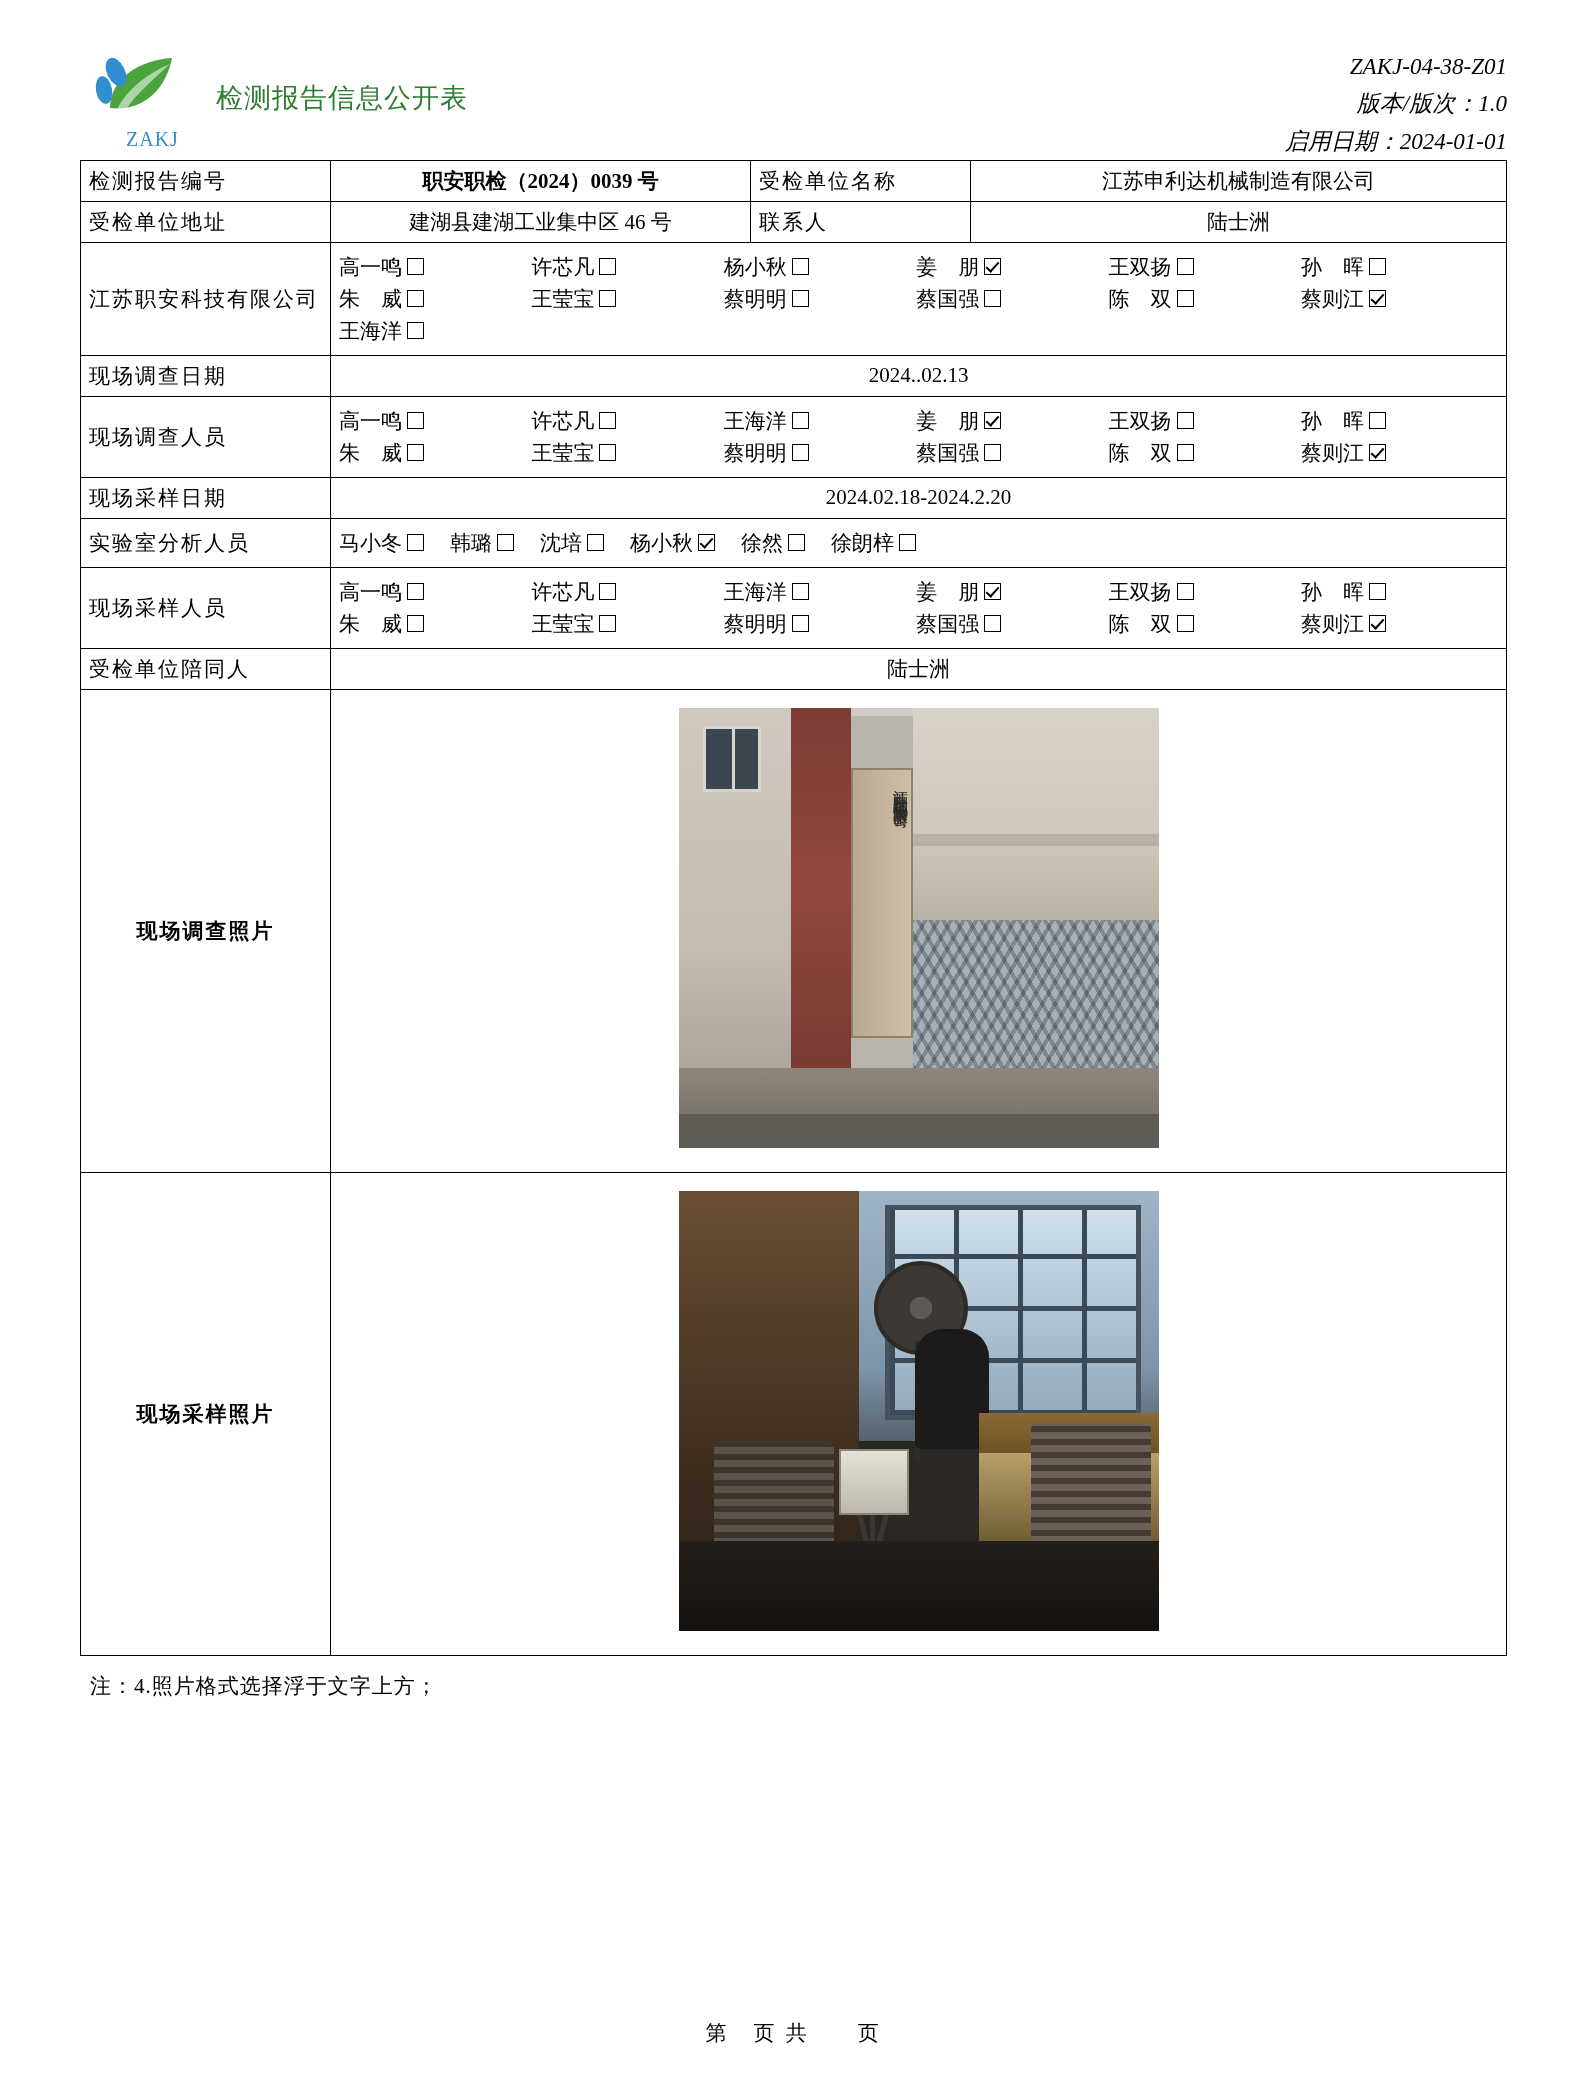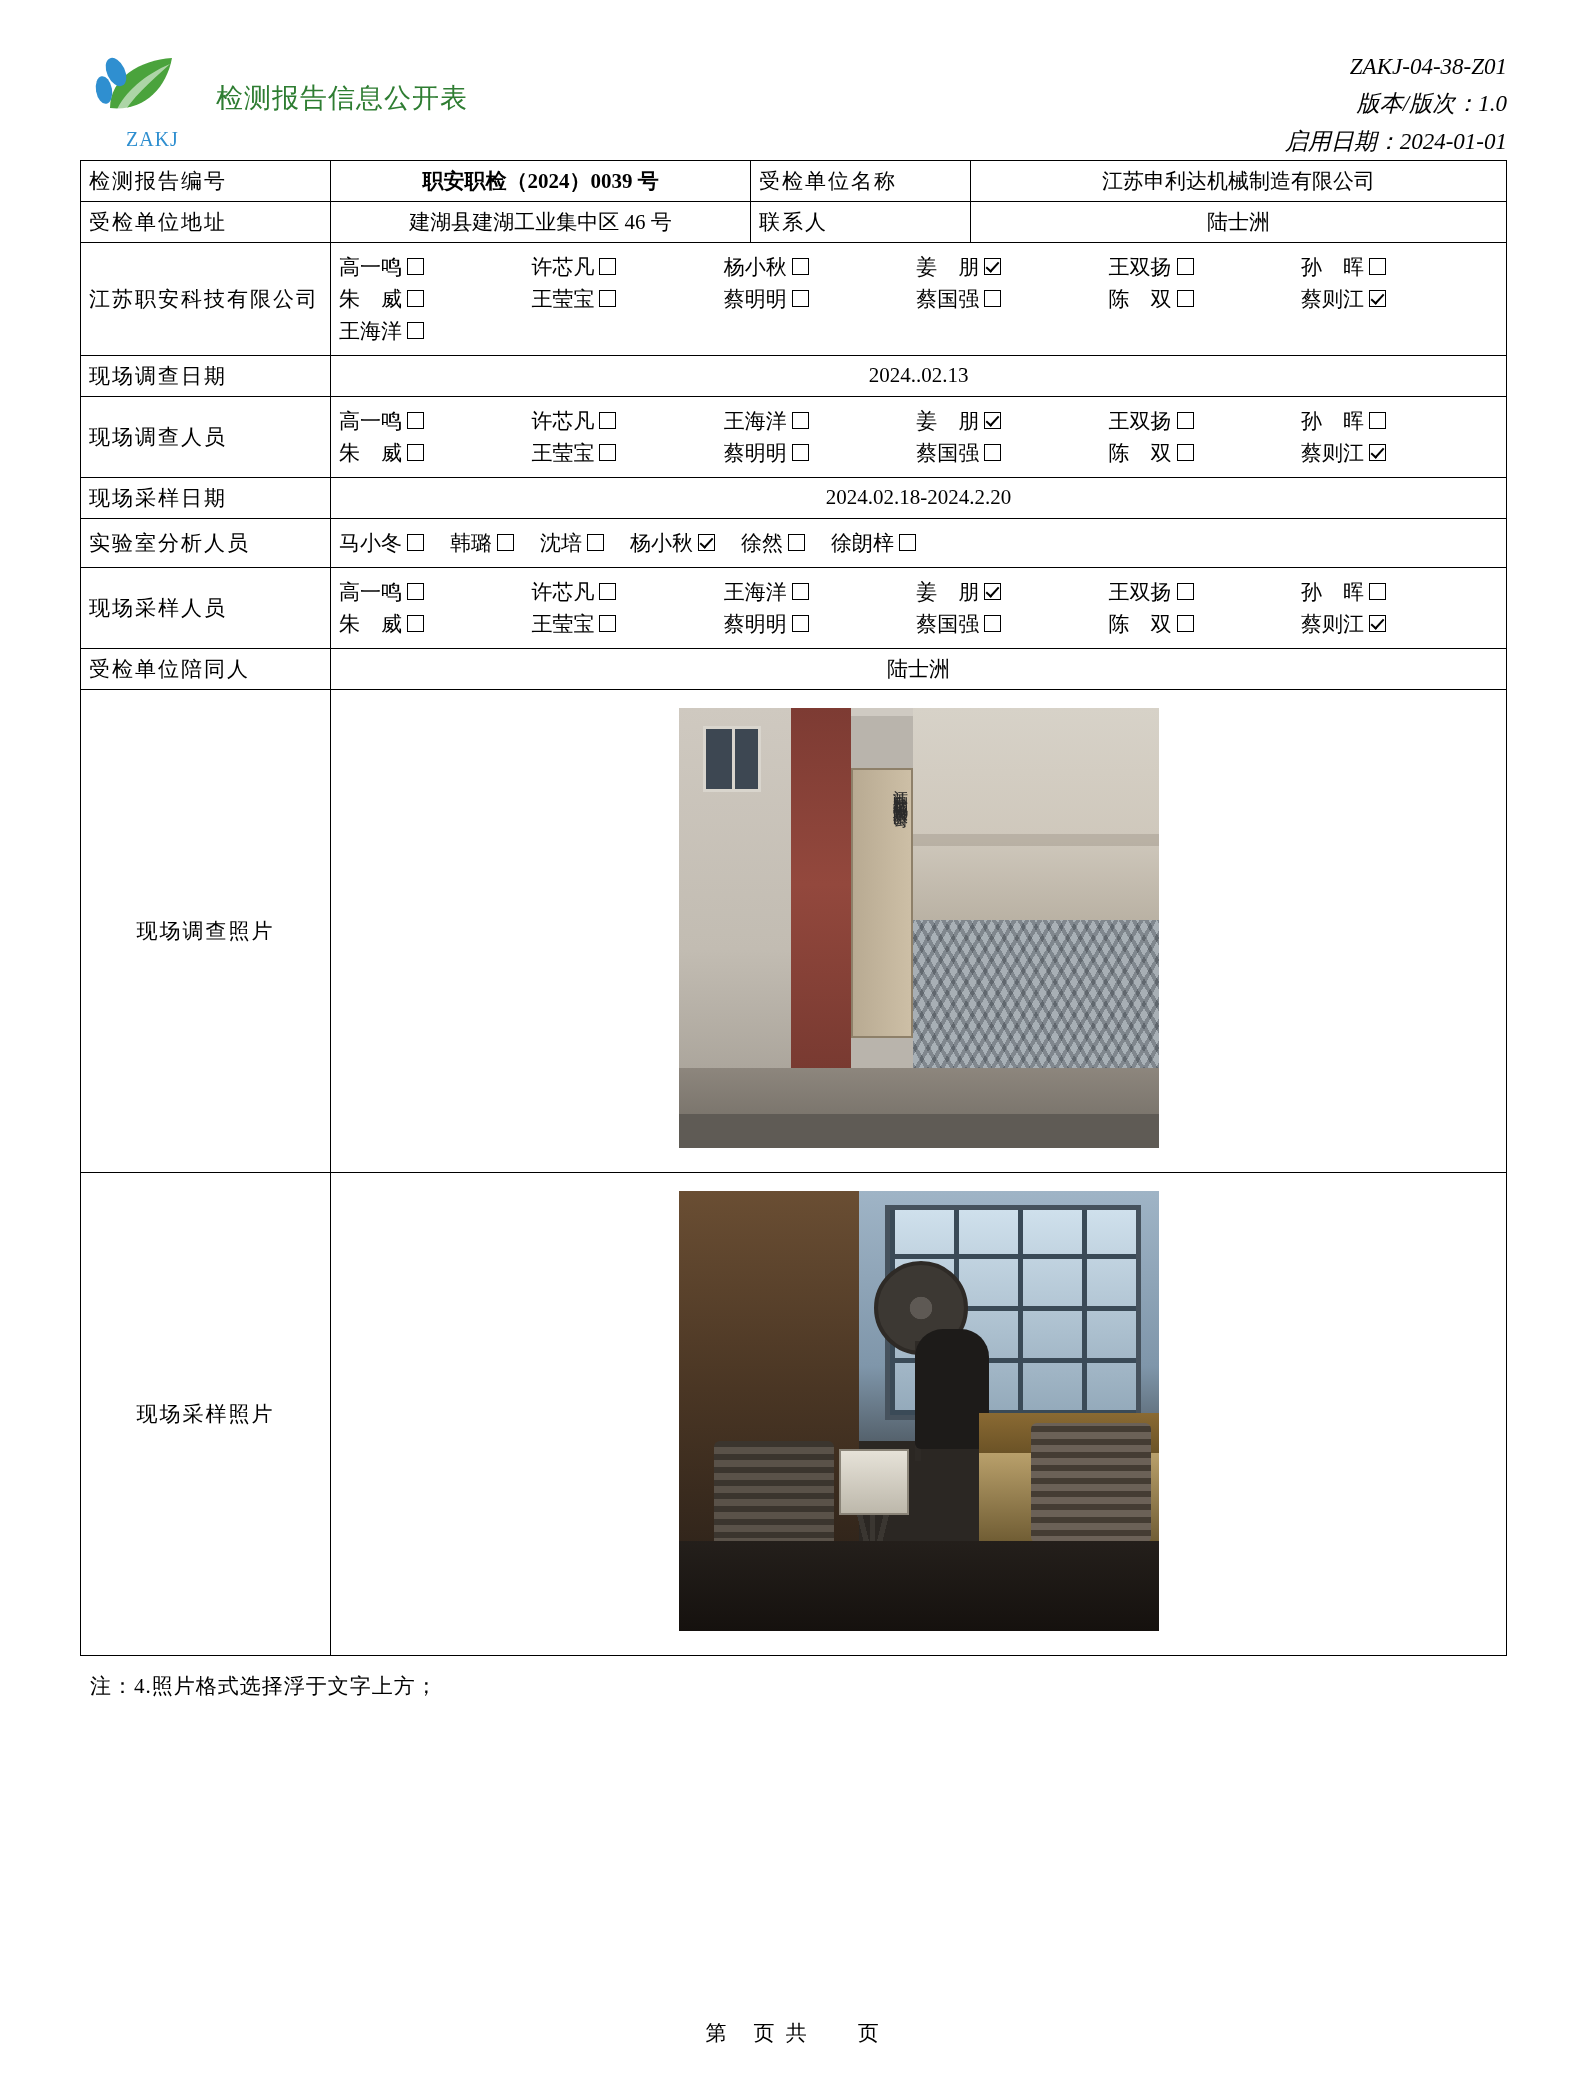--- a/index.html
+++ b/index.html
@@ -133,21 +133,21 @@
   .grid6 > .pitem {
     width: 16.6%;
     flex: 0 0 auto;
   }
   .grid-lab > .pitem {
     margin-right: 26px;
   }
 
   .photo-lbl {
     text-align: center;
-    font-weight: normal;
+    font-weight: bold;
     letter-spacing: 2px;
     font-size: 21px;
     margin-top: 36px;
   }
   .photo-cell {
     text-align: center;
     padding: 14px 8px;
     height: 470px;
   }
   .photo-box {

